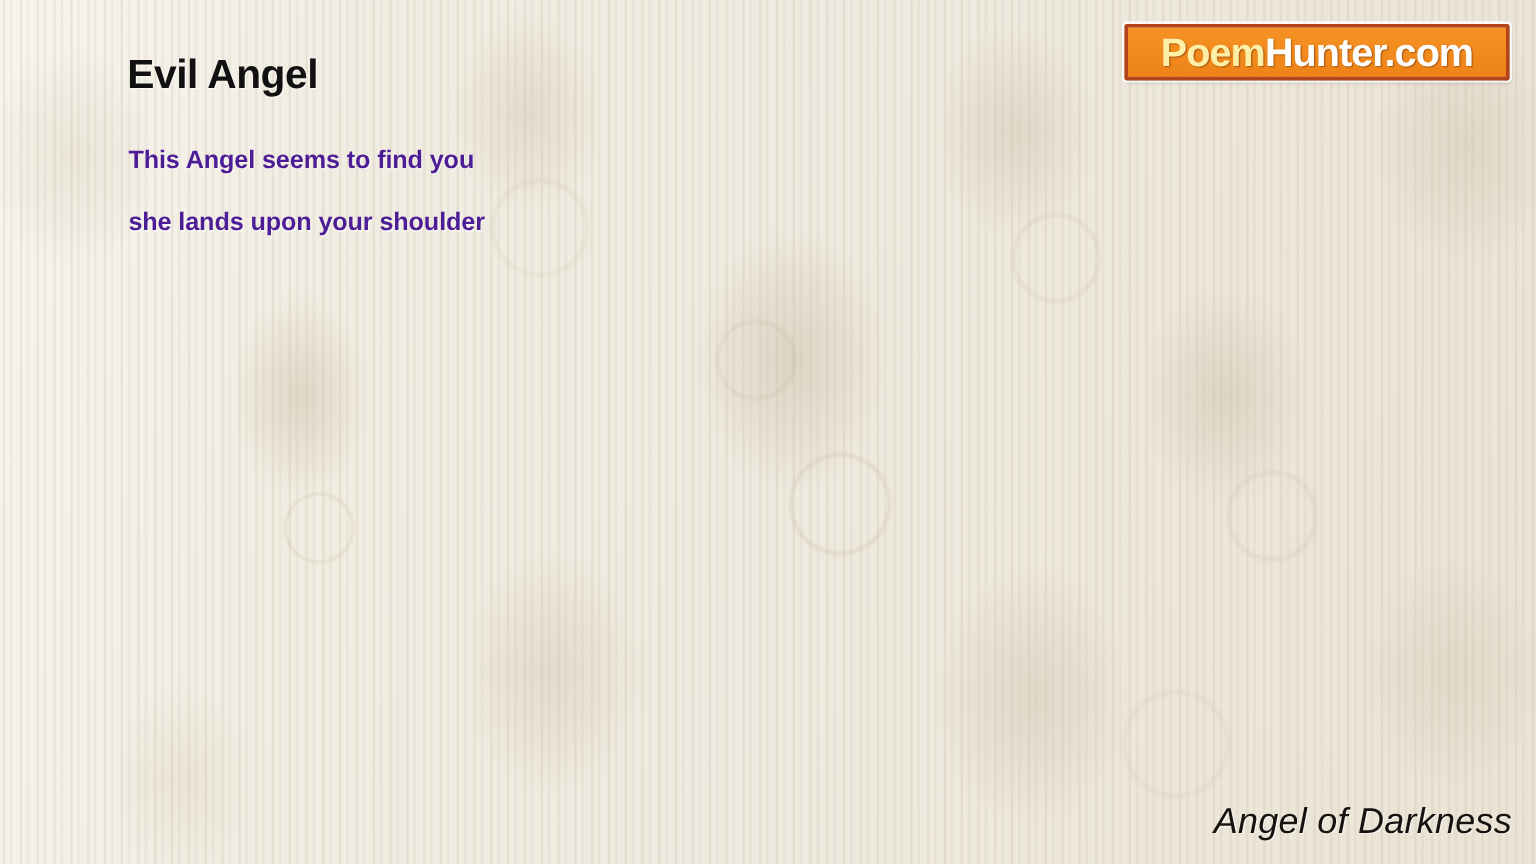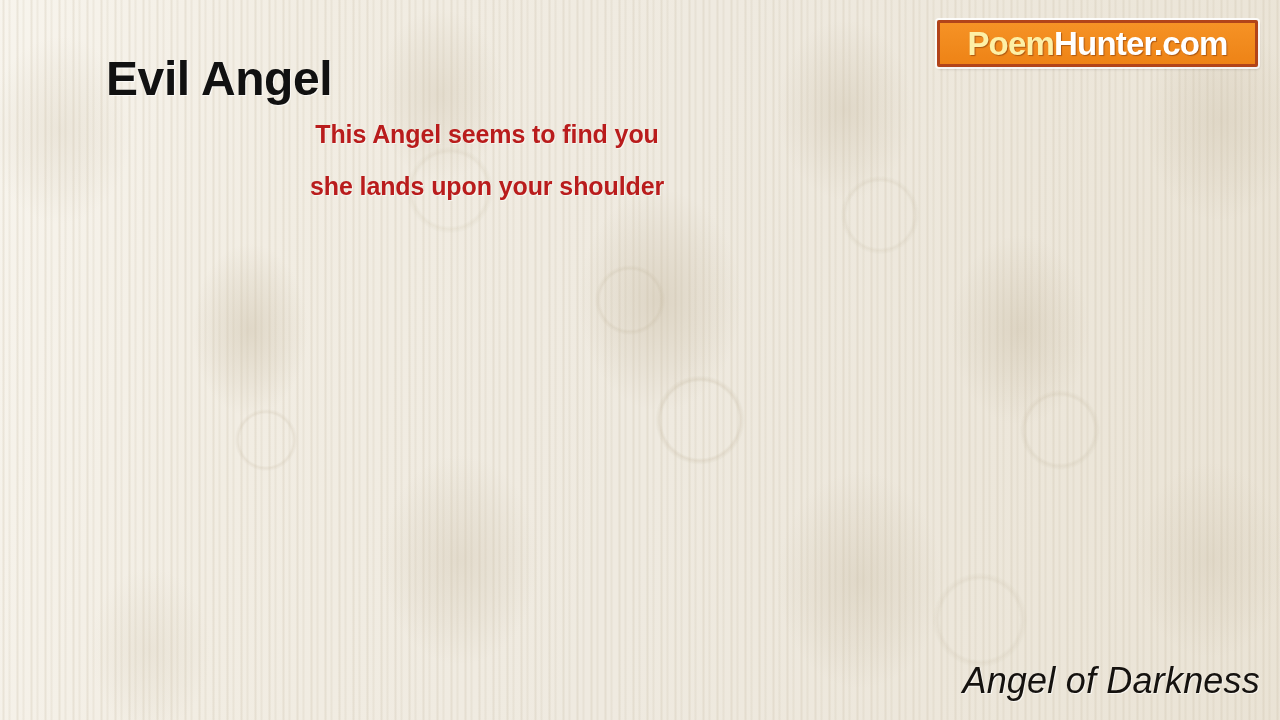--- a/index.html
+++ b/index.html
@@ -83,21 +83,21 @@
         rgba(236,229,213,0.00) 52%,
         rgba(226,216,195,0.22) 82%,
         rgba(222,211,188,0.30) 100%);
   }
 
   
   #poem-title {
     position: absolute;
     left: 106px;
     top: 22px;
-    font-size: 48px;
+    font-size: 34px;
     font-weight: bold;
     color: #111111;
     letter-spacing: -0.4px;
     line-height: 1.05;
     text-shadow: 1px 1px 0 rgba(255,255,255,0.65);
     white-space: nowrap;
   }
 
   
   #logo-badge {
@@ -135,37 +135,36 @@
     top: 108px;
     width: 760px;
   }
   .stanza {
     margin: 0 0 0 0;
   }
   .stanza + .stanza {
     margin-top: 52px;
   }
   .poem-line {
-    font-size: 25px;
+    font-size: 21px;
     font-weight: bold;
-    color: #b91c1c;
+    color: #4c1d95;
     line-height: 52px;
     height: 52px;
     letter-spacing: -0.1px;
     white-space: nowrap;
     text-shadow: 1px 1px 0 rgba(255,255,255,0.55);
-    text-align: center;
   }
 
   
   #poem-signature {
     position: absolute;
     right: 20px;
     bottom: 18px;
-    font-size: 36px;
+    font-size: 30px;
     font-style: italic;
     font-weight: normal;
     color: #15120F;
     letter-spacing: 0.2px;
     white-space: nowrap;
     text-shadow: 1px 1px 0 rgba(255,255,255,0.6);
   }
 </style>
 </head>
 <body>

